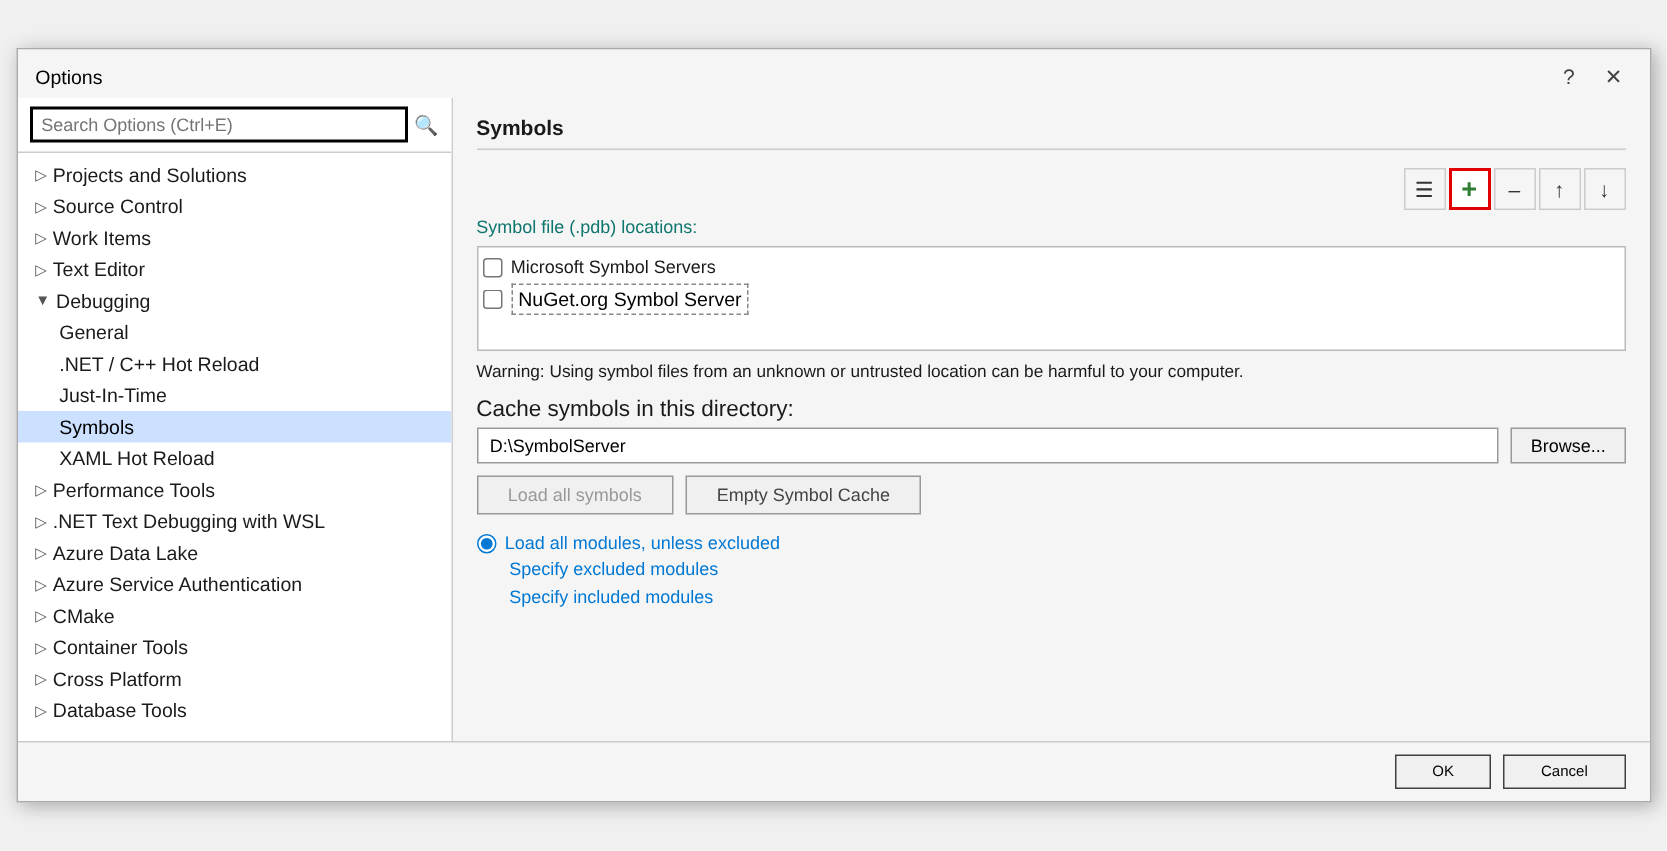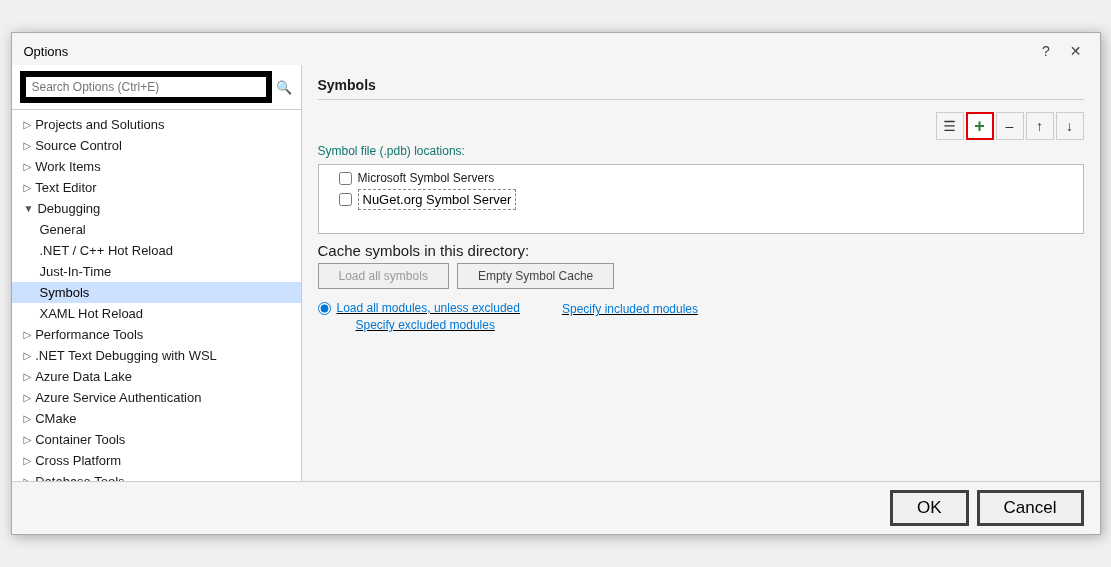--- a/index.html
+++ b/index.html
@@ -65,21 +65,21 @@
     }
     .search-box {
       padding: 6px 8px;
       border-bottom: 1px solid #ccc;
       display: flex;
       align-items: center;
       background: #fff;
     }
     .search-input {
       flex: 1;
-      border: 6px solid #000000;
+      border: 2px solid #000000;
       padding: 3px 6px;
       font-size: 12px;
       outline: none;
       color: #555;
     }
     .search-icon {
       margin-left: 4px;
       color: #555;
       font-size: 13px;
     }
@@ -155,21 +155,21 @@
       border: 2px solid #e00000;
     }
     .pdb-label {
       font-size: 12px;
       color: #0f766e;
       margin-bottom: 6px;
     }
     .pdb-list {
       border: 1px solid #bbb;
       background: #fff;
-      padding: 6px 20px;
+      padding: 6px 3px;
       min-height: 70px;
       margin-bottom: 8px;
     }
     .pdb-item {
       display: flex;
       align-items: center;
       gap: 6px;
       margin-bottom: 4px;
     }
     .pdb-item input[type="checkbox"] {
@@ -233,63 +233,62 @@
       color: #999;
       cursor: default;
     }
     .auto-label {
       font-size: 12px;
       color: #1a1a1a;
       margin-bottom: 8px;
     }
     .radio-group {
       display: flex;
-      flex-direction: row;
+      flex-direction: column;
       gap: 4px;
-      text-decoration: underline;
     }
     .radio-item {
       display: flex;
       flex-direction: column;
       gap: 2px;
     }
     .radio-row {
       display: flex;
       align-items: center;
       gap: 6px;
     }
     .radio-row input[type="radio"] {
       accent-color: #0078d4;
     }
     .radio-row label {
       font-size: 12px;
       color: #1a1a1a;
     }
     .radio-link {
-      margin-left: 38px;
+      margin-left: 22px;
     }
     .radio-link a {
       color: #0078d4;
       font-size: 12px;
       text-decoration: none;
     }
     
     .dialog-footer {
       background: #f5f5f5;
       border-top: 1px solid #ccc;
       padding: 8px 16px;
       display: flex;
       justify-content: flex-end;
       gap: 8px;
     }
     .footer-btn {
-      border: 3px solid #404040;
+      border: 1px solid #404040;
       background: #f0f0f0;
       padding: 5px 24px;
-      font-size: 17px;
+      font-size: 10px;
       cursor: pointer;
     }
     .footer-btn.primary {
       background: #f0f0f0;
     }
   </style>
 </head>
 <body>
 
 <div class="dialog">
@@ -397,22 +396,29 @@
       <div class="pdb-item">
             <input type="checkbox" style="">
             <label>Microsoft Symbol Servers</label>
           </div>
           <div class="pdb-item">
             <input type="checkbox" style="">
             <span class="nuget-border">NuGet.org Symbol Server</span>
           </div>
         </div>
 
+      <div class="warning-text">
+        <span>Warning: Using symbol files from an unknown or untrusted location can be harmful to your computer.</span>
+      </div>
 
       <div class="cache-label">Cache symbols in this directory:</div>
+      <div class="cache-row">
+        <input class="cache-input" type="text" id="cache-input" value="D:\SymbolServer" style="">
+        <button class="browse-btn">Browse...</button>
+      </div>
 
       <div class="action-buttons-row">
         <button class="action-btn disabled">Load all symbols</button>
         <button class="action-btn">Empty Symbol Cache</button>
       </div>
 
 
       <div class="radio-group" id="radio-group-container">
       <div class="radio-item">
             <div class="radio-row">

